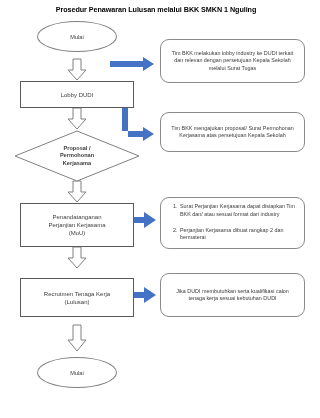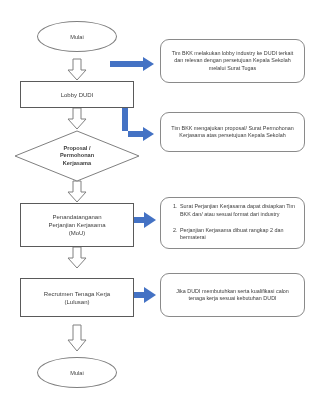--- a/index.html
+++ b/index.html
@@ -124,20 +124,21 @@
     position: absolute;
     left: 0; top: 0;
     pointer-events: none;
   }
 </style>
 </head>
 <body>
 
 <div id="flow-canvas">
 
+  <div class="title">Prosedur Penawaran Lulusan melalui BKK SMKN 1 Nguling</div>
 
   <svg class="shape-svg" width="312" height="418" viewBox="0 0 312 418">
 
     <g>
       <path d="M73 59 L81 59 L81 70 L86 70 L77 80 L68 70 L73 70 Z" fill="#ffffff" stroke="#808080" stroke-width="1"></path>
     </g>
 
     <g>
       <path d="M73 108 L81 108 L81 119 L86 119 L77 129 L68 119 L73 119 Z" fill="#ffffff" stroke="#808080" stroke-width="1"></path>
     </g>

